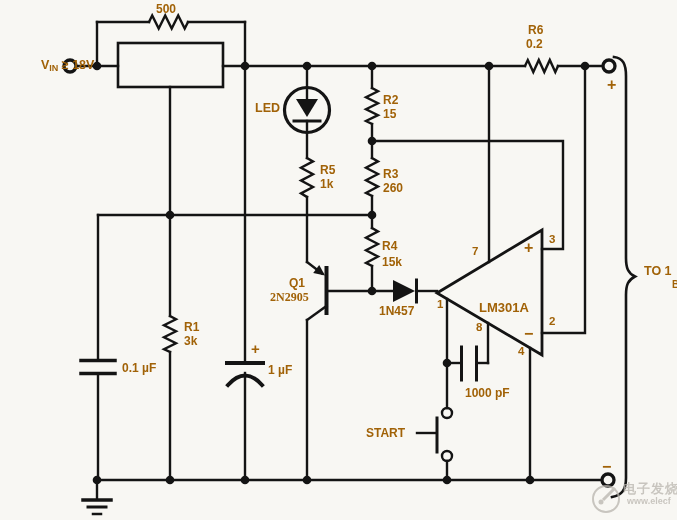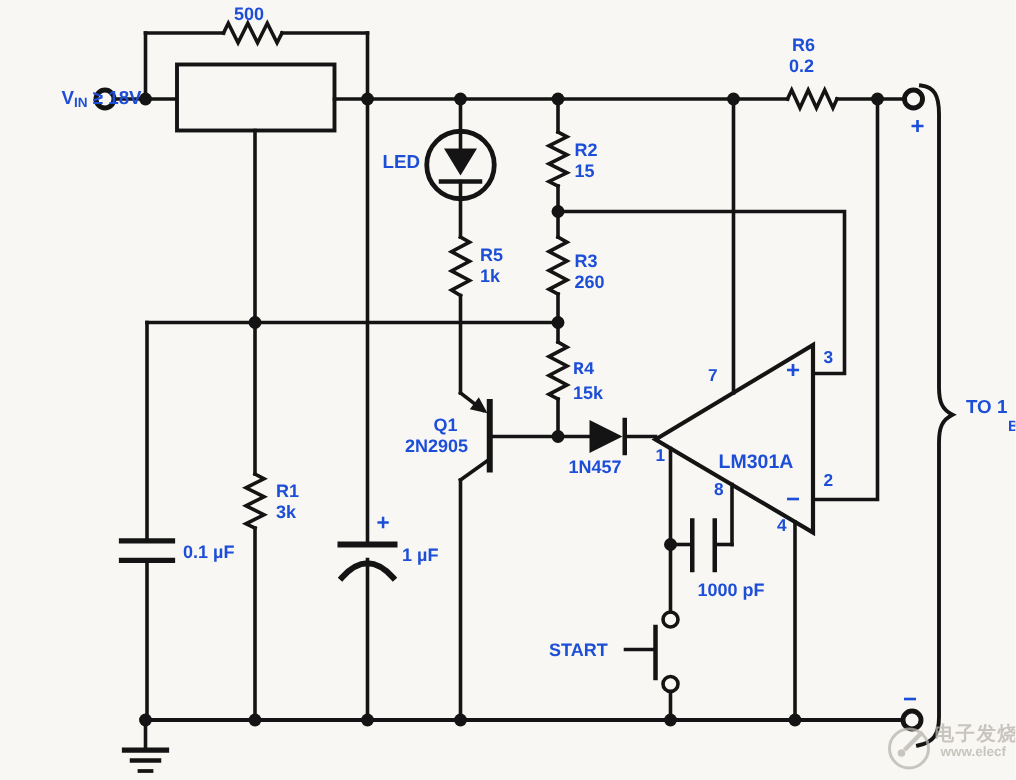--- a/index.html
+++ b/index.html
@@ -3,21 +3,21 @@
 <meta charset="utf-8">
 <style>
   html,body{margin:0;padding:0;}
   .page{
     position:relative;width:677px;height:520px;
     background:#f8f7f3;overflow:hidden;
     font-family:"Liberation Sans",sans-serif;
   }
   svg{position:absolute;left:0;top:0;}
   .lbl{
-    position:absolute;font-weight:bold;color:#1d4ed8;
+    position:absolute;font-weight:bold;color:#a16207;
     font-size:12px;line-height:1;white-space:nowrap;
     letter-spacing:0;
   }
   .lbl sub{font-size:9px;vertical-align:-2px;}
   .big{font-size:15px;}
   .pin{font-size:11.5px;}
   .box-lbl{width:105px;text-align:center;font-size:14px;}
   .oa{width:72px;text-align:center;font-size:13px;margin-top:16px;}
   .sign{font-size:16px;}
   .wm{
@@ -191,25 +191,25 @@
 <div class="lbl" style="left:526px;top:38px;">0.2</div>
 <div class="lbl sign" style="left:607px;top:77px;">+</div>
 
 <div class="lbl" style="left:255px;top:102px;font-size:12.5px;">LED</div>
 <div class="lbl" style="left:320px;top:164px;">R5</div>
 <div class="lbl" style="left:320px;top:178px;">1k</div>
 <div class="lbl" style="left:383px;top:94px;">R2</div>
 <div class="lbl" style="left:383px;top:108px;">15</div>
 <div class="lbl" style="left:383px;top:168px;">R3</div>
 <div class="lbl" style="left:383px;top:182px;">260</div>
-<div class="lbl" style="left:382px;top:240px;font-family:Liberation Mono, monospace;">R4</div>
+<div class="lbl" style="left:382px;top:240px;">R4</div>
 <div class="lbl" style="left:382px;top:256px;">15k</div>
 
 <div class="lbl" style="left:289px;top:277px;text-align:right;">Q1</div>
-<div class="lbl" style="left:270px;top:291px;">2N2905</div>
+<div class="lbl" style="left:270px;top:291px;font-family:Liberation Serif, serif;">2N2905</div>
 <div class="lbl" style="left:379px;top:305px;">1N457</div>
 
 <div class="lbl oa" style="left:468px;top:285px;">LM301A</div>
 <div class="lbl sign" style="left:524px;top:240px;">+</div>
 <div class="lbl sign" style="left:524px;top:326px;">−</div>
 <div class="lbl pin" style="left:472px;top:246px;">7</div>
 <div class="lbl pin" style="left:549px;top:234px;">3</div>
 <div class="lbl pin" style="left:437px;top:299px;">1</div>
 <div class="lbl pin" style="left:476px;top:322px;">8</div>
 <div class="lbl pin" style="left:549px;top:316px;">2</div>

